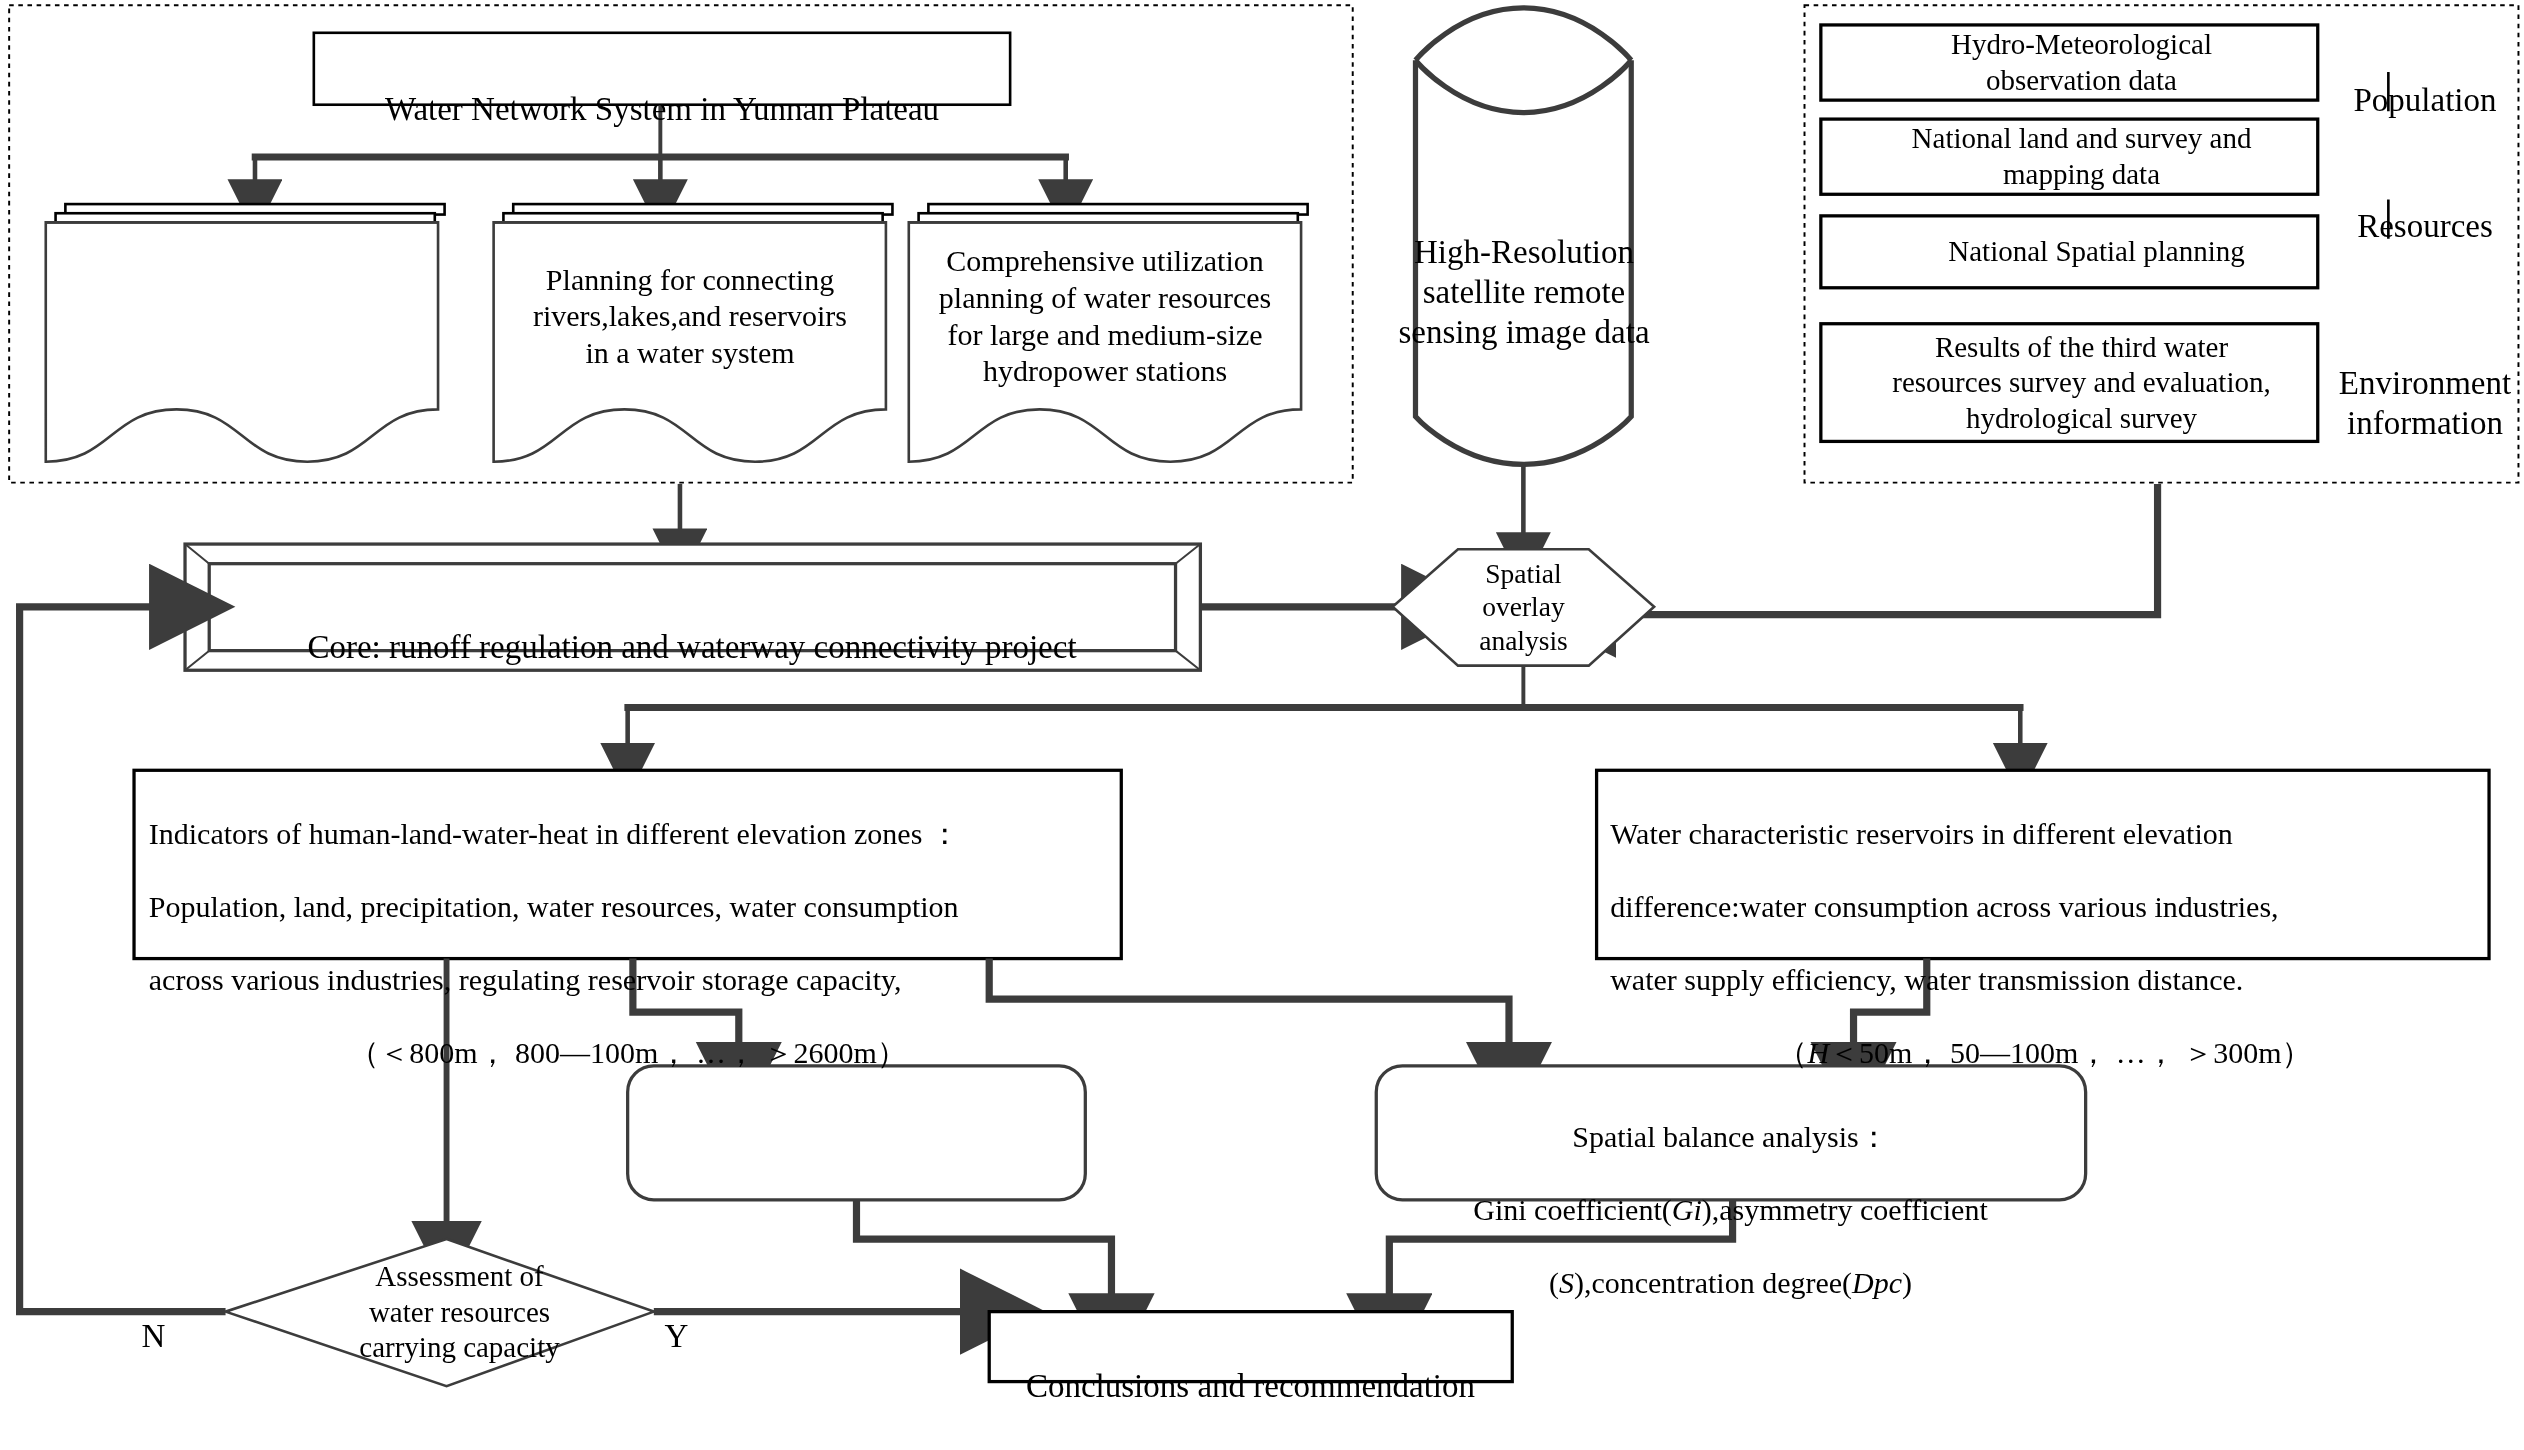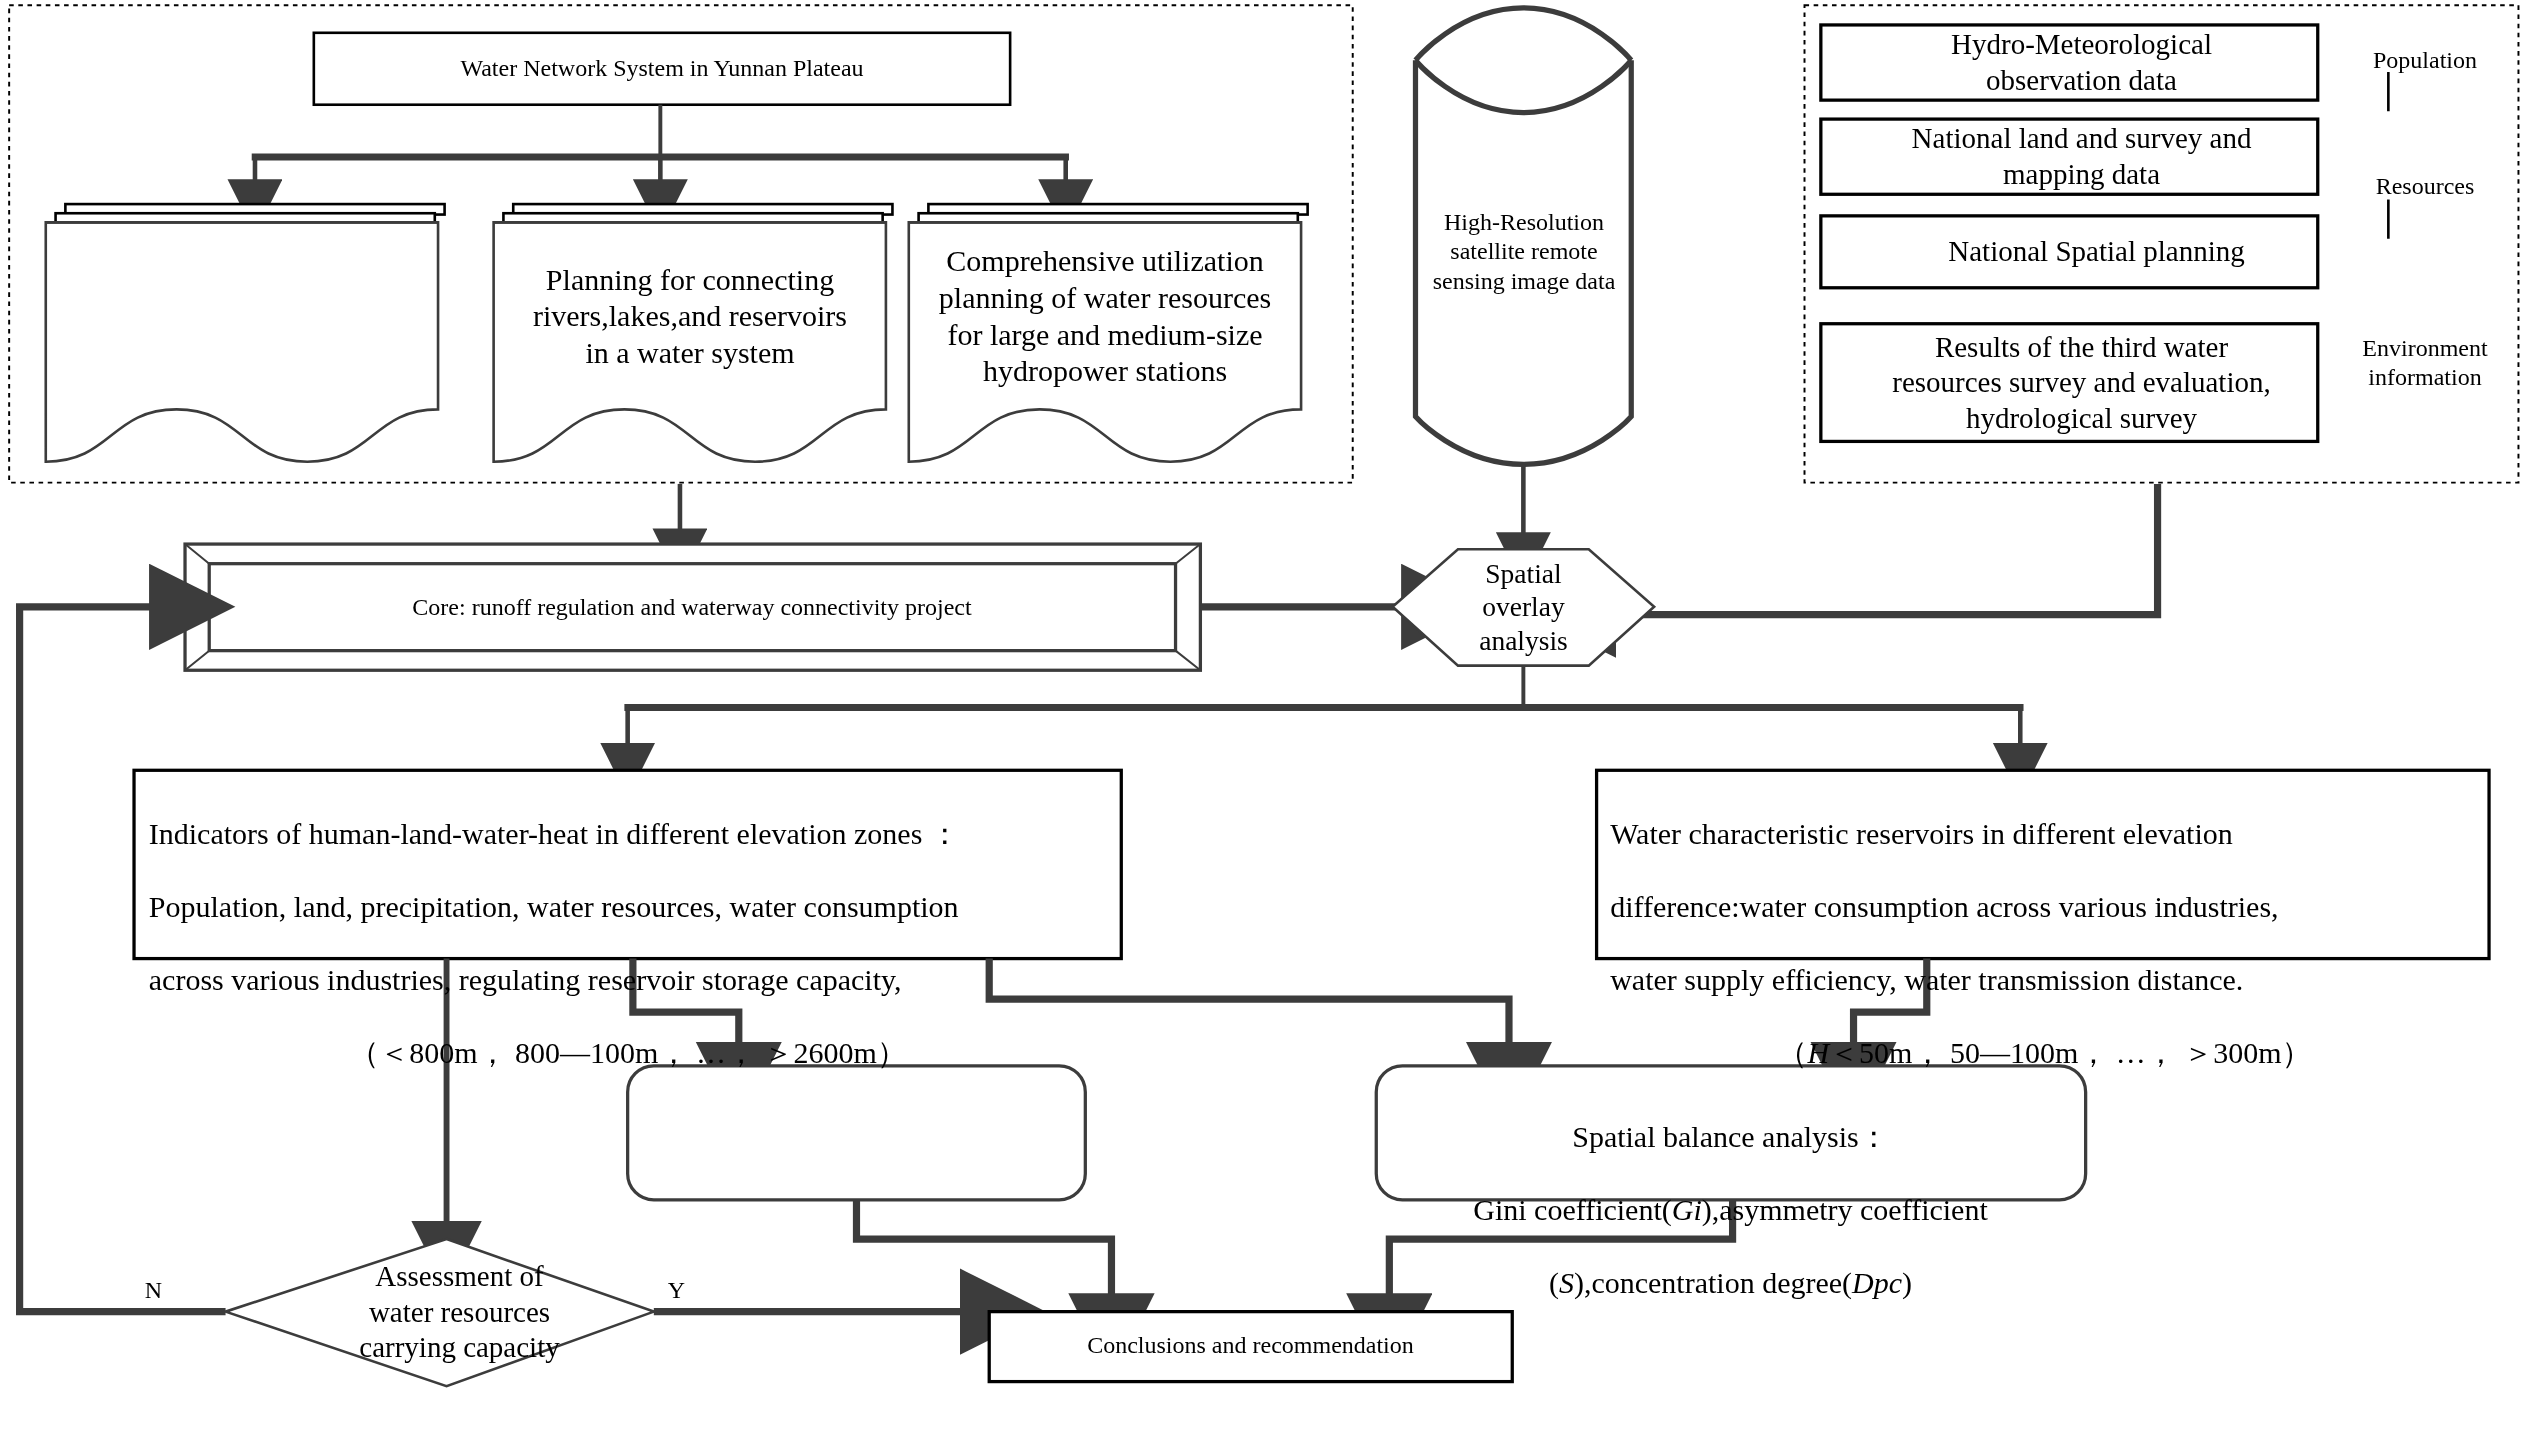--- a/index.html
+++ b/index.html
@@ -23,21 +23,21 @@
   }
   .txt {
     position: absolute;
     text-align: center;
     color: #000;
     font-family: "Liberation Serif", "DejaVu Serif", serif;
     line-height: 1.22;
     white-space: pre-line;
     pointer-events: none;
   }
-  .t48 { font-size: 24px; }
+  .t48 { font-size: 33px; margin-top: 40px; }
   .t46 { font-size: 30px; }
   .t44 { font-size: 29px; margin-left: 12px; }
   .t42 { font-size: 27.5px; }
   .ital { font-style: italic; }
   .vcenter {
     display: flex;
     align-items: center;
     justify-content: center;
   }
 </style>

